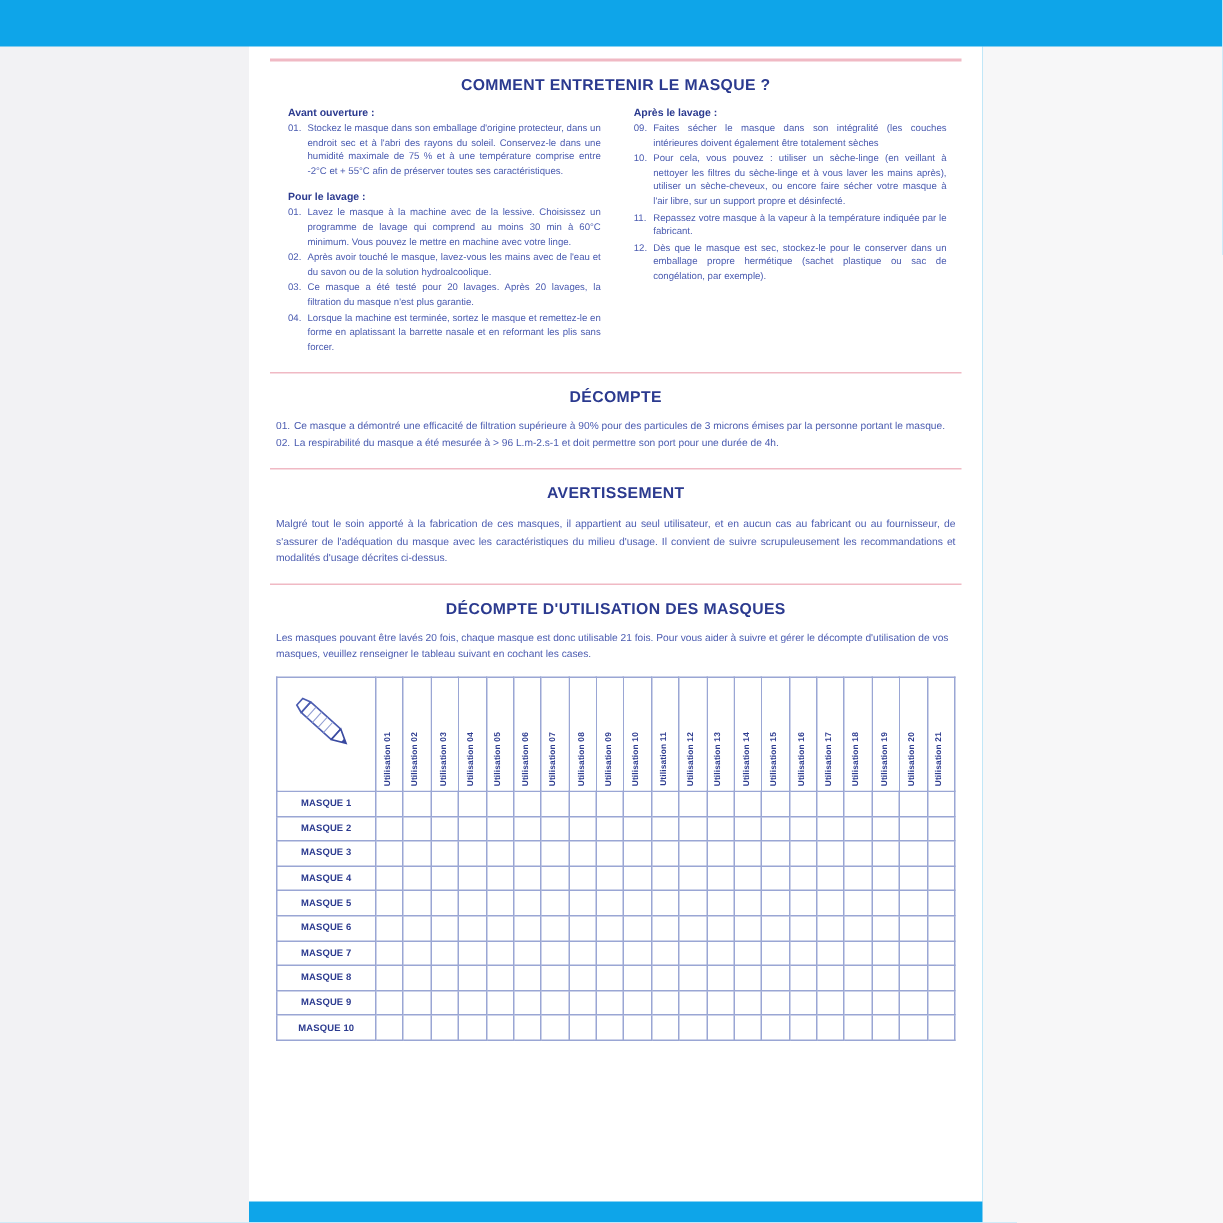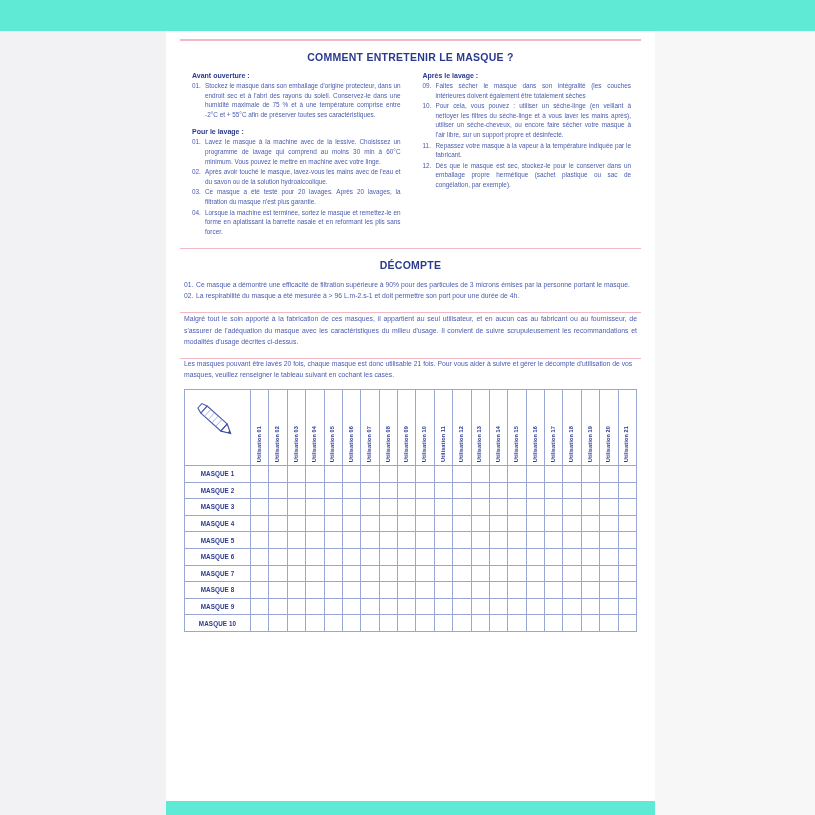--- a/index.html
+++ b/index.html
@@ -13,21 +13,21 @@
   body {
     background: #ffffff;
     font-family: "Liberation Sans", sans-serif;
   }
 
   
   #viewport {
     position: relative;
     width: 815px;
     height: 815px;
-    background: #5eead4;
+    background: #0ea5e9;
   }
 
   
   #backdrop-left {
     position: absolute;
     left: 0; top: 31px;
     width: 166px; height: 784px;
     background: #f2f2f4;
   }
   #backdrop-right {
@@ -279,25 +279,27 @@
         </li>
         <li>
           <span class="n">02.</span>
           <span class="t">La respirabilité du masque a été mesurée à &gt; 96 L.m-2.s-1 et doit permettre son port pour une durée de 4h.</span>
         </li>
       </ol>
     </div>
 
     <div class="rule"></div>
 
+    <h2 class="section-title">AVERTISSEMENT</h2>
 
     <p class="para">Malgré tout le soin apporté à la fabrication de ces masques, il appartient au seul utilisateur, et en aucun cas au fabricant ou au fournisseur, de s'assurer de l'adéquation du masque avec les caractéristiques du milieu d'usage. Il convient de suivre scrupuleusement les recommandations et modalités d'usage décrites ci-dessus.</p>
 
     <div class="rule"></div>
 
+    <h2 class="section-title">DÉCOMPTE D'UTILISATION DES MASQUES</h2>
 
     <p class="lead">Les masques pouvant être lavés 20 fois, chaque masque est donc utilisable 21 fois. Pour vous aider à suivre et gérer le décompte d'utilisation de vos masques, veuillez renseigner le tableau suivant en cochant les cases.</p>
 
     <div class="table-wrap">
       <table class="tally">
         <thead>
           <tr>
             <th class="corner">
               <span class="pencil">
                 <svg width="52" height="52" viewBox="0 0 52 52" aria-hidden="true">

